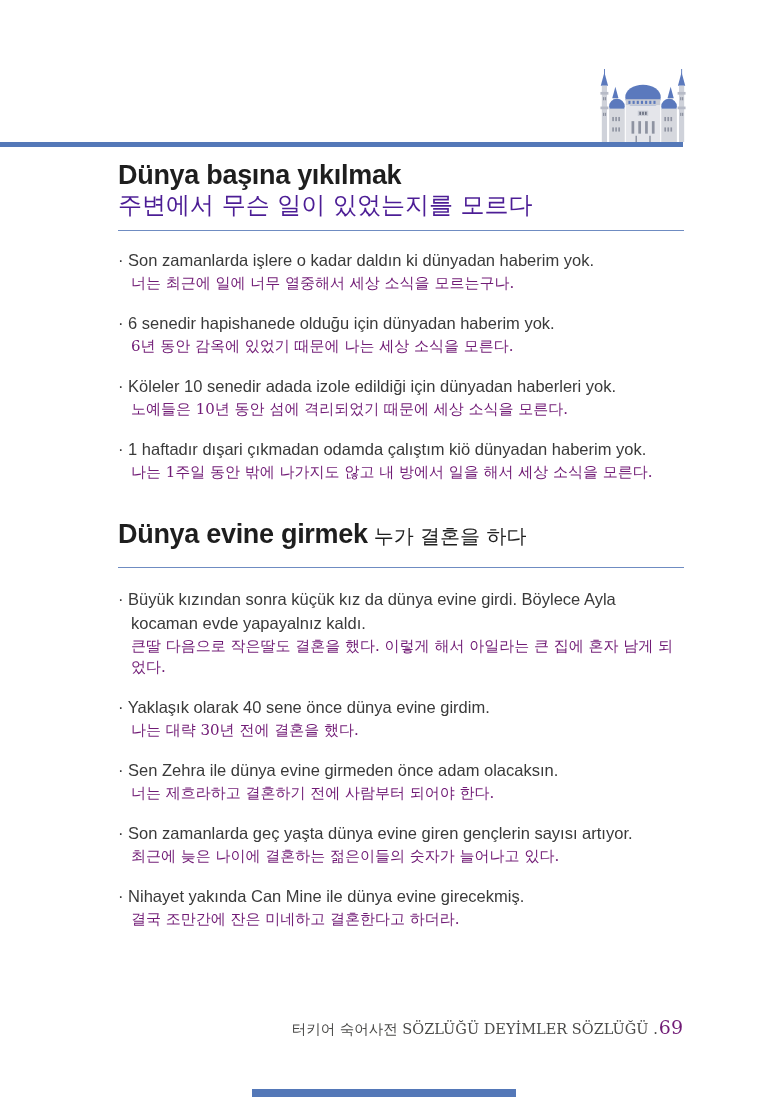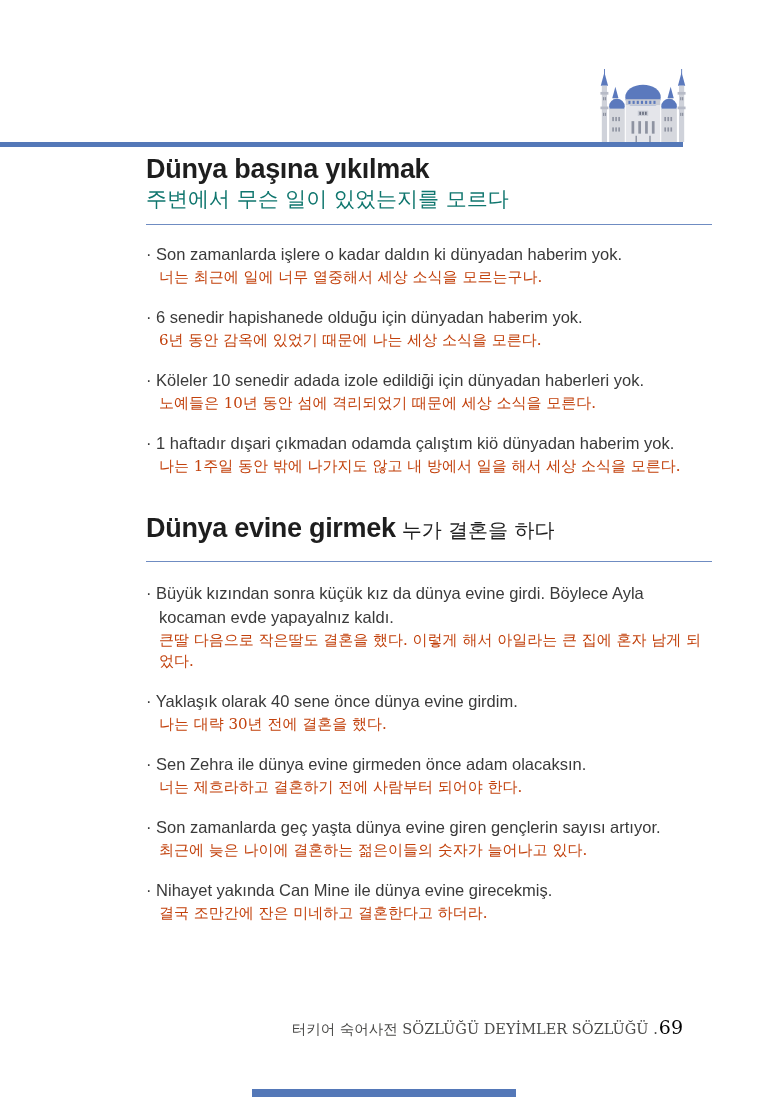--- a/index.html
+++ b/index.html
@@ -17,70 +17,69 @@
     width:683px; height:5px;
     background:var(--accent, #5478b8);
   }
   .mosque {
     position:absolute; left:597px; top:69px;
     width:92px; height:73px;
   }
 
   
   .content {
-    position:absolute; left:118px; top:154px; width:566px;
+    position:absolute; left:118px; top:160px; width:566px;
     color:#3a3a3a;
-    margin-left:28px;
   }
   .ko { font-family:"DejaVu Serif","Liberation Serif",serif; }
 
   h1.entry-title {
     margin:0; padding:0;
     font-size:27px; line-height:30px;
     font-weight:700; letter-spacing:-0.3px;
     color:#1e1e1e;
     font-family:"Liberation Sans", sans-serif;
   }
   .title-ko-inline {
     font-size:20px; font-weight:400; letter-spacing:0;
     color:#1e1e1e; margin-left:6px;text-align:center;
   }
   .subtitle-ko {
-    font-size:21px; line-height:28px; margin-top:1px;
-    color:#0f766e;
+    font-size:24px; line-height:28px; margin-top:1px;
+    color:#4c1d95;
   }
   .rule {
     height:1px; background:var(--rule, #6f8cc2);
     margin-top:11px;
   }
   .rule-s2 { margin-top:16px; }
 
   .examples { margin-top:17px; }
   .examples-s2 { margin-top:19px; }
   .example { margin-bottom:17px; padding-left:13px; }
   .example .tr {
     font-size:16.5px; line-height:24px; color:#3a3a3a;
     text-indent:-13px;
   }
   .example .tr .bullet { color:#3a3a3a; }
   .example .ko-line {
     font-size:15px; line-height:21px; margin-top:1px;
-    color:#c2410c;
+    color:#701a75;
   }
   .section-2 { margin-top:36px; }
 
   
   .footer {
     position:absolute; right:85px; top:1016px;
     font-family:"DejaVu Serif","Liberation Serif",serif;
     font-size:14.5px; color:#4a4a48;
     white-space:nowrap;
   }
   .footer .page-num {
-    font-size:19px; color:#000000; margin-left:1px;
+    font-size:19px; color:#701a75; margin-left:1px;
   }
   .bottom-bar {
     position:absolute; left:252px; top:1089px;
     width:264px; height:8px;
     background:var(--accent, #5478b8);
   }
 </style>
 </head>
 <body>
 

